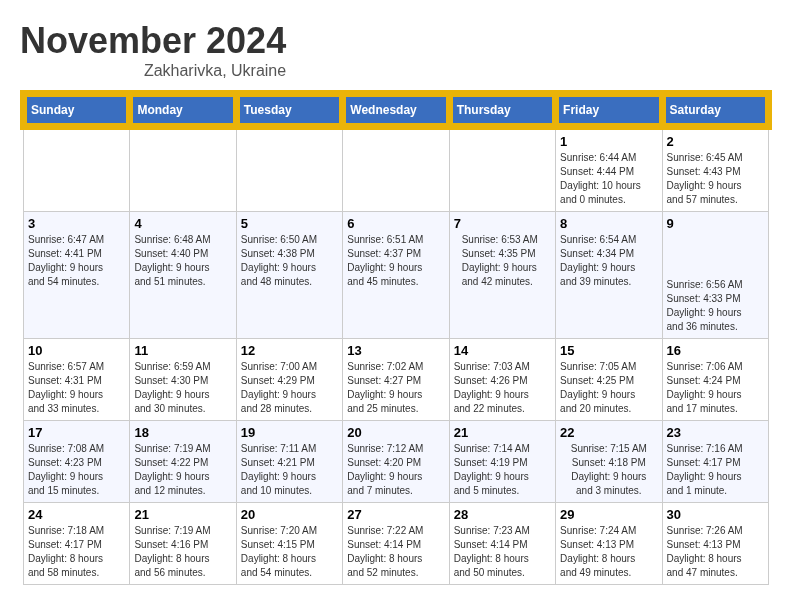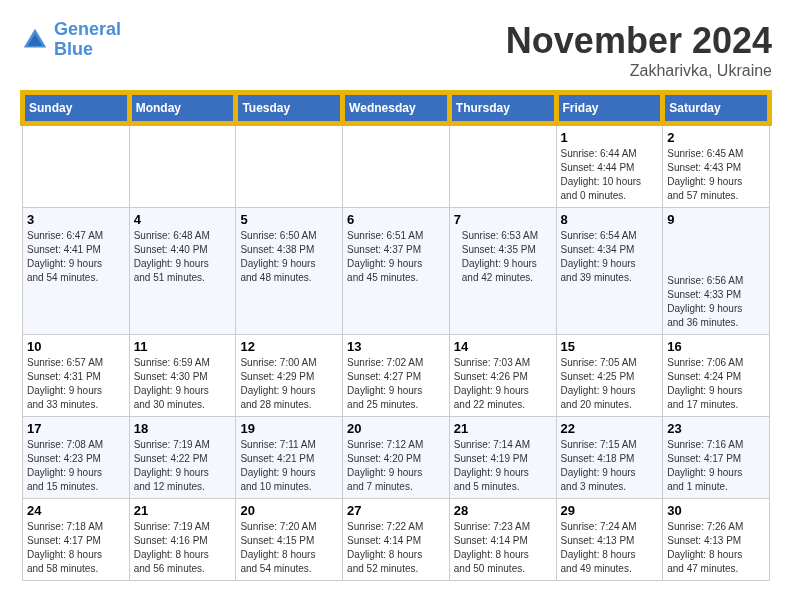--- a/index.html
+++ b/index.html
@@ -50,21 +50,21 @@
       width: 100%;
       border-collapse: collapse;
       font-size: 11px;
     }
     th {
       background-color: #3a6ebf;
       color: #fff;
       padding: 6px 4px;
       text-align: left;
       font-size: 12px;
-      border: 5px solid #eab308;
+      border: 7px solid #eab308;
     }
     td {
       border: 1px solid #ccc;
       vertical-align: top;
       padding: 4px;
       height: 80px;
       width: calc(100% / 7);
       background: #fff;
     }
     tr:nth-child(even) td {
@@ -82,30 +82,20 @@
       line-height: 1.4;
     }
     .empty-cell {
       background: #fff !important;
     }
   </style>
 </head>
 <body>
 
 <div class="header-section">
-  <div class="logo">
-    <svg class="logo-icon" viewBox="0 0 40 40">
-      <polygon points="20,5 35,30 5,30" fill="#4a90d9"></polygon>
-      <polygon points="20,12 30,28 10,28" fill="#2a6abf"></polygon>
-    </svg>
-    <div class="logo-text">
-      <div><span>General</span></div>
-      <div><span style="color:#4a90d9">Blue</span></div>
-    </div>
-  </div>
   <div class="title-block">
     <div class="month-title">November 2024</div>
     <div class="location-title">Zakharivka, Ukraine</div>
   </div>
 </div>
 
 <table>
   <thead>
     <tr>
     <th>Sunday</th>
@@ -272,21 +262,21 @@
         </td>
         <td>
           <span class="day-number">21</span>
           <div class="day-info" style="white-space: pre-line;">Sunrise: 7:14 AM
 Sunset: 4:19 PM
 Daylight: 9 hours
 and 5 minutes.</div>
         </td>
         <td>
           <span class="day-number">22</span>
-          <div class="day-info" style="white-space: pre-line;">Sunrise: 7:15 AM
+          <div class="day-info" style="white-space: pre-line; text-align: center;">Sunrise: 7:15 AM
 Sunset: 4:18 PM
 Daylight: 9 hours
 and 3 minutes.</div>
         </td>
         <td>
           <span class="day-number">23</span>
           <div class="day-info" style="white-space: pre-line;">Sunrise: 7:16 AM
 Sunset: 4:17 PM
 Daylight: 9 hours
 and 1 minute.</div>

